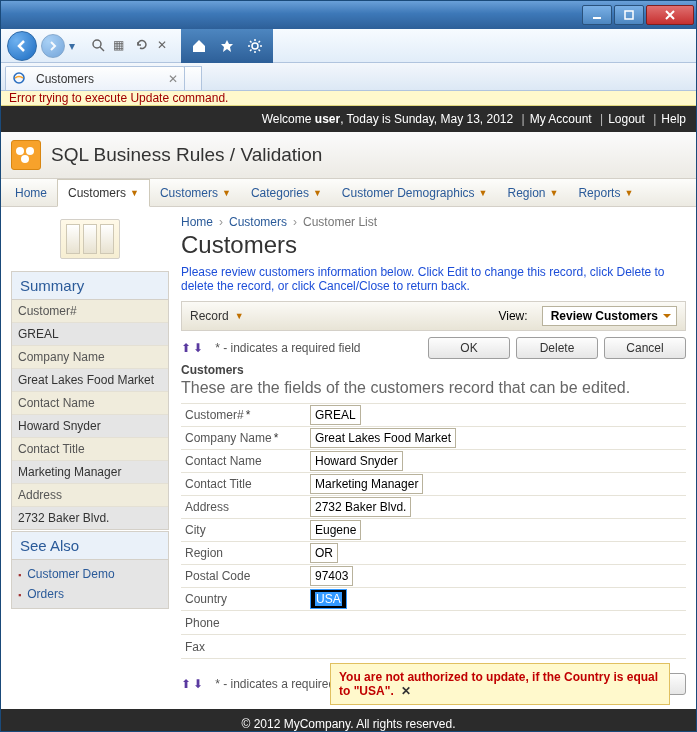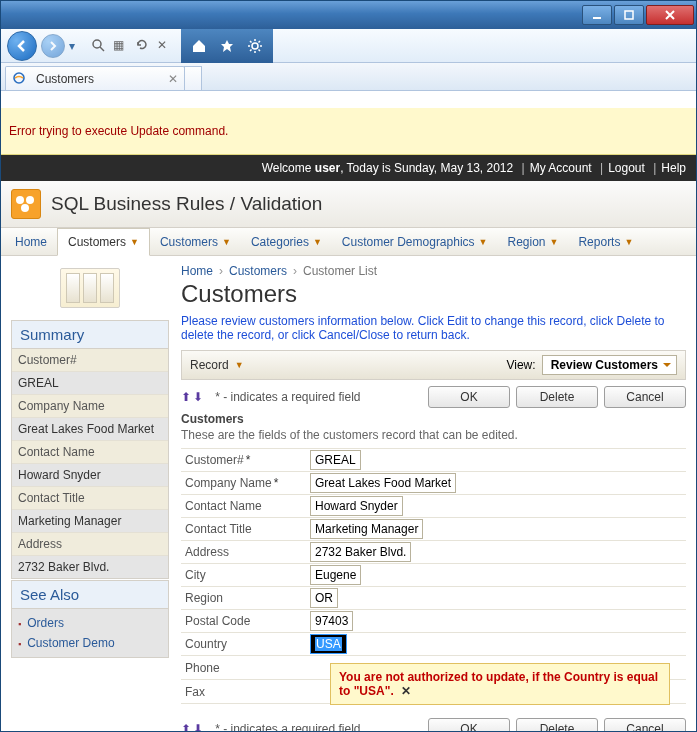--- a/index.html
+++ b/index.html
@@ -118,22 +118,21 @@
     flex: 1;
     overflow: auto;
     background: #fff;
     position: relative;
   }
   .err-banner {
     background: #fff9cc;
     border-bottom: 1px solid #e1d87e;
     color: #a00000;
     font-size: 12px;
-    padding: 16px 8px;
-    margin-top: 17px;
+    padding: 0 8px;
   }
   .topbar {
     background: #2b2b2b;
     color: #fff;
     font-size: 12px;
     padding: 6px 10px;
     text-align: right;
   }
   .topbar a { color: #fff; text-decoration: none; }
   .topbar .sep { margin: 0 5px; color: #bbb; }
@@ -238,21 +237,21 @@
   .desc { color: #1d4ed8; font-size: 12px; margin-bottom: 8px; }
   .rec-bar {
     background: linear-gradient(#fbfaf6, #e8e4d6);
     border: 1px solid #d4d0c8;
     display: flex; justify-content: space-between; align-items: center;
     padding: 4px 8px;
     margin-bottom: 6px;
   }
   .rec-dd { color: #333; display: flex; align-items: center; gap: 6px; }
   .view-sel {
-    display: flex; align-items: center; gap: 6px;
+    display: flex; align-items: center; gap: 14px;
   }
   .view-sel .box {
     border: 1px solid #b8b29c;
     background: #fff;
     padding: 2px 18px 2px 8px;
     position: relative;
     font-weight: bold;
   }
   .view-sel .box::after {
     content: ""; position: absolute; right: 5px; top: 7px;
@@ -269,21 +268,21 @@
   .btn {
     min-width: 82px;
     padding: 3px 0;
     text-align: center;
     border: 1px solid #9e9e9e;
     background: linear-gradient(#fdfdfd, #e6e6e6);
     border-radius: 3px;
     color: #333;
   }
   .sec-title { color: #444; font-weight: bold; margin: 4px 0 2px; }
-  .sec-desc { color: #666; font-size: 12px; margin-bottom: 6px; }
+  .sec-desc { color: #666; font-size: 16px; margin-bottom: 6px; }
 
   .form-tbl { width: 100%; border-collapse: collapse; }
   .form-tbl td {
     border-top: 1px solid #e6e3d8;
     padding: 4px 4px;
     vertical-align: middle;
   }
   .form-tbl tr:last-child td { border-bottom: 1px solid #e6e3d8; }
   .fld-label { width: 125px; color: #555; font-size: 12px; }
   .fld-label .req { color: #333; margin-left: 2px; }
@@ -477,22 +476,22 @@
           <div class="side-row label">Contact Name</div>
           <div class="side-row">Howard Snyder</div>
           <div class="side-row label">Contact Title</div>
           <div class="side-row">Marketing Manager</div>
           <div class="side-row label">Address</div>
           <div class="side-row">2732 Baker Blvd.</div>
         </div>
         <div class="side-box see-also">
           <div class="side-head">See Also</div>
           <ul>
+            <li>Customer Demo</li>
             <li>Orders</li>
-            <li>Customer Demo</li>
           </ul>
         </div>
       </div>
 
       <div class="main">
         <div class="crumb">
           <span>Home</span>
           <span class="gt">›</span>
           <span>Customers</span>
           <span class="gt">›</span>

